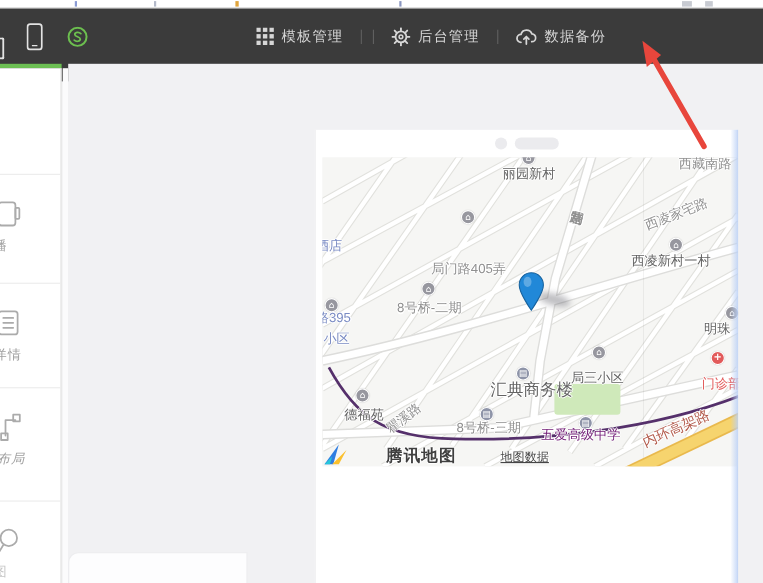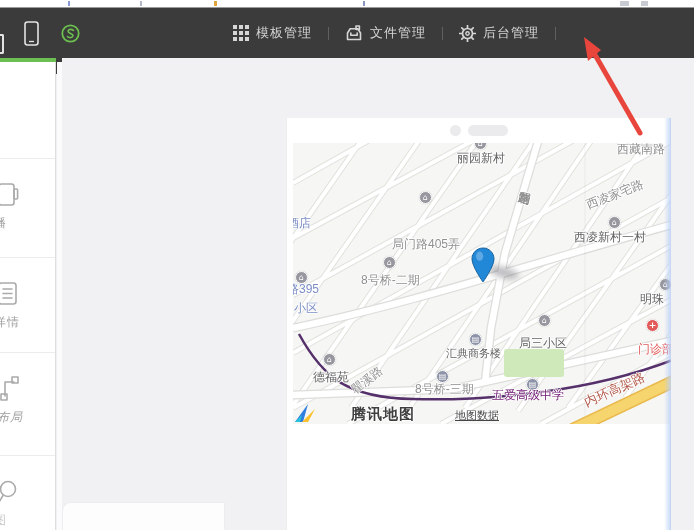--- a/index.html
+++ b/index.html
@@ -90,42 +90,41 @@
               <rect x="6" y="6" width="4" height="4"></rect>
               <rect x="12" y="6" width="4" height="4"></rect>
               <rect x="0" y="12" width="4" height="4"></rect>
               <rect x="6" y="12" width="4" height="4"></rect>
               <rect x="12" y="12" width="4" height="4"></rect>
             </svg>
           </span>
           <span class="mi-label">模板管理</span>
         </div>
         <span class="menu-div"></span>
-        <div class="menu-item">
-          <span class="mi-icon">
-            <svg width="18" height="17" viewBox="0 0 18 17" stroke="#d6d6d6" stroke-width="1.6" fill="none" stroke-linecap="round" stroke-linejoin="round">
-              <path d="M2.5 8 L5.2 3.8 h7.6 L15.5 8 v6.5 h-13 z"></path>
-              <path d="M5.8 8 v2.3 h6.4 V8"></path>
-              <rect x="11" y="1" width="3.4" height="3.4"></rect>
-            </svg>
-          </span>
-          <span class="mi-label">文件管理</span>
-        </div>
         <span class="menu-div"></span>
         <div class="menu-item">
           <span class="mi-icon">
             <svg width="17" height="17" viewBox="0 0 16 16" stroke="#d6d6d6" stroke-width="1.6" fill="none" stroke-linecap="round" stroke-linejoin="round">
               <circle cx="8" cy="8" r="4.7"></circle>
               <circle cx="8" cy="8" r="1.6" stroke-width="1.3"></circle>
               <path d="M13.2 8 H15.6 M2.8 8 H0.4 M8 13.2 V15.6 M8 2.8 V0.4 M11.68 11.68 L13.37 13.37 M4.32 4.32 L2.63 2.63 M11.68 4.32 L13.37 2.63 M4.32 11.68 L2.63 13.37"></path>
             </svg>
           </span>
           <span class="mi-label">后台管理</span>
         </div>
         <span class="menu-div"></span>
+        <div class="menu-item">
+          <span class="mi-icon">
+            <svg width="19" height="16" viewBox="0 0 19 16" stroke="#d6d6d6" stroke-width="1.6" fill="none" stroke-linecap="round" stroke-linejoin="round">
+              <path d="M4.6 13.5 A3.6 3.6 0 0 1 4.6 6.3 A5.2 5.2 0 0 1 14.6 5.9 A3.3 3.3 0 0 1 14.4 12.9"></path>
+              <path d="M9.5 15 V8.2 M9.5 8.2 L7.2 10.5 M9.5 8.2 L11.8 10.5"></path>
+            </svg>
+          </span>
+          <span class="mi-label">数据备份</span>
+        </div>
       </nav>
   </header>
 
   <div class="accent"></div>
   <aside class="sidebar" id="sidebar">
       <div class="sb-item" style="top: 96px;">
         <span class="sb-icon"><svg width="26" height="28" viewBox="0 0 26 28" stroke="#ababab" stroke-width="1.6" fill="none" stroke-linecap="round" stroke-linejoin="round">
             <rect x="4" y="3" width="15" height="21" rx="2.5"></rect>
             <rect x="19" y="8" width="3.6" height="10" rx="1"></rect>
           </svg></span>
@@ -206,21 +205,21 @@
             <span class="map-label" style="left: 324px; top: 0px; color: rgb(143, 143, 143); font-size: 12px;">西藏南路</span>
             <span class="map-label" style="left: -6px; top: 74px; color: rgb(123, 140, 196); font-size: 12px;">酒店</span>
             <span class="map-label" style="left: 99px; top: 66px; color: rgb(143, 143, 143); font-size: 12px; margin-top: 29px;">局门路405弄</span>
             <span class="map-label vert" style="left: 228px; top: 40px; color: rgb(143, 143, 143); font-size: 12px; transform: rotate(14deg);">制造局路</span>
             <span class="map-label" style="left: 294px; top: 56px; color: rgb(143, 143, 143); font-size: 12px; transform: rotate(-21deg);">西凌家宅路</span>
             <span class="map-label" style="left: 281px; top: 88px; color: rgb(99, 99, 99); font-size: 12px;">西凌新村一村</span>
             <span class="map-label" style="left: 347px; top: 150px; color: rgb(99, 99, 99); font-size: 12px;">明珠</span>
             <span class="map-label" style="left: 68px; top: 131px; color: rgb(143, 143, 143); font-size: 12px;">8号桥-二期</span>
             <span class="map-label" style="left: -6px; top: 140px; color: rgb(123, 140, 196); font-size: 12px; text-align: center;">路395</span>
             <span class="map-label" style="left: 1px; top: 159px; color: rgb(123, 140, 196); font-size: 12px;">小区</span>
-            <span class="map-label" style="left: 153px; top: 204px; color: rgb(99, 99, 99); font-size: 11px;">汇典商务楼</span>
+            <span class="map-label" style="left: 153px; top: 204px; color: rgb(99, 99, 99); font-size: 15px;">汇典商务楼</span>
             <span class="map-label" style="left: 226px; top: 194px; color: rgb(99, 99, 99); font-size: 12px;">局三小区</span>
             <span class="map-label" style="left: 20px; top: 228px; color: rgb(99, 99, 99); font-size: 12px;">德福苑</span>
             <span class="map-label" style="left: 60px; top: 242px; color: rgb(143, 143, 143); font-size: 12px; transform: rotate(-38deg);">瞿溪路</span>
             <span class="map-label" style="left: 122px; top: 240px; color: rgb(143, 143, 143); font-size: 12px;">8号桥-三期</span>
             <span class="map-label" style="left: 199px; top: 246px; color: #701a75; font-size: 12px;">五爱高级中学</span>
             <span class="map-label" style="left: 345px; top: 200px; color: rgb(226, 92, 92); font-size: 12px;">门诊部</span>
             <span class="map-label" style="left: 292px; top: 253px; color: rgb(178, 89, 74); font-size: 13px; transform: rotate(-24deg);">内环高架路</span>
           </div>
 
         <div class="pin-shadow"></div>

